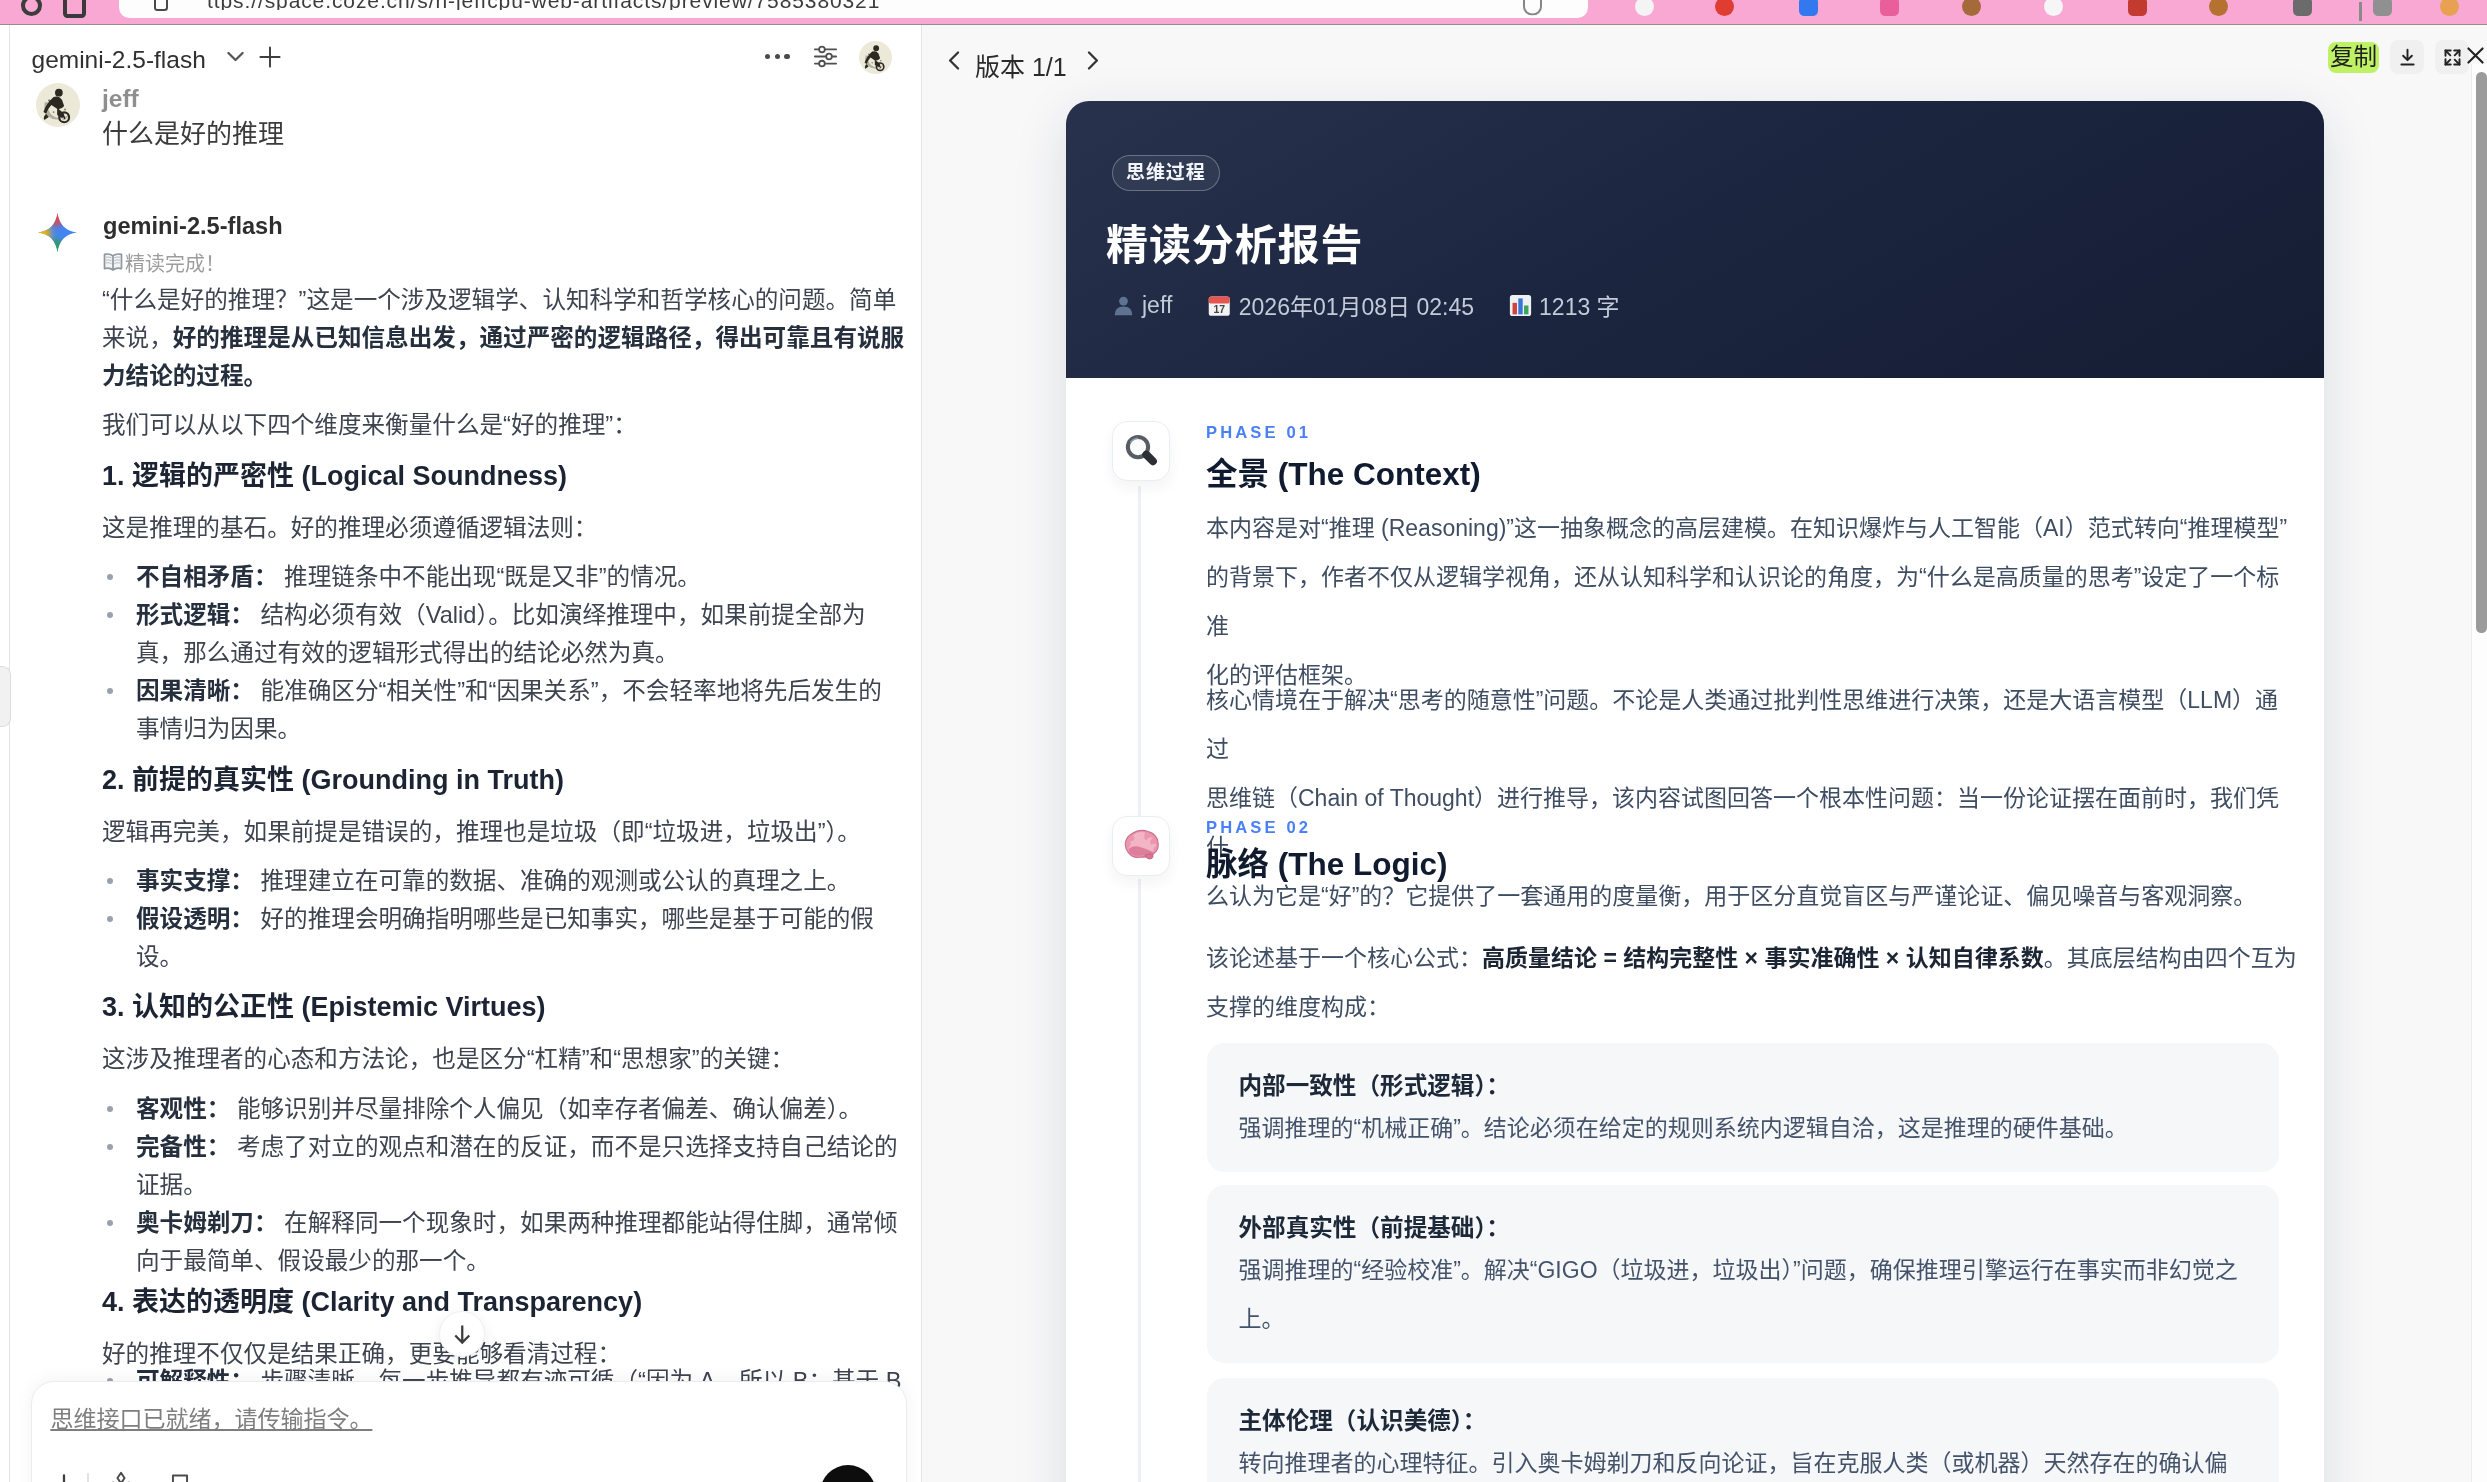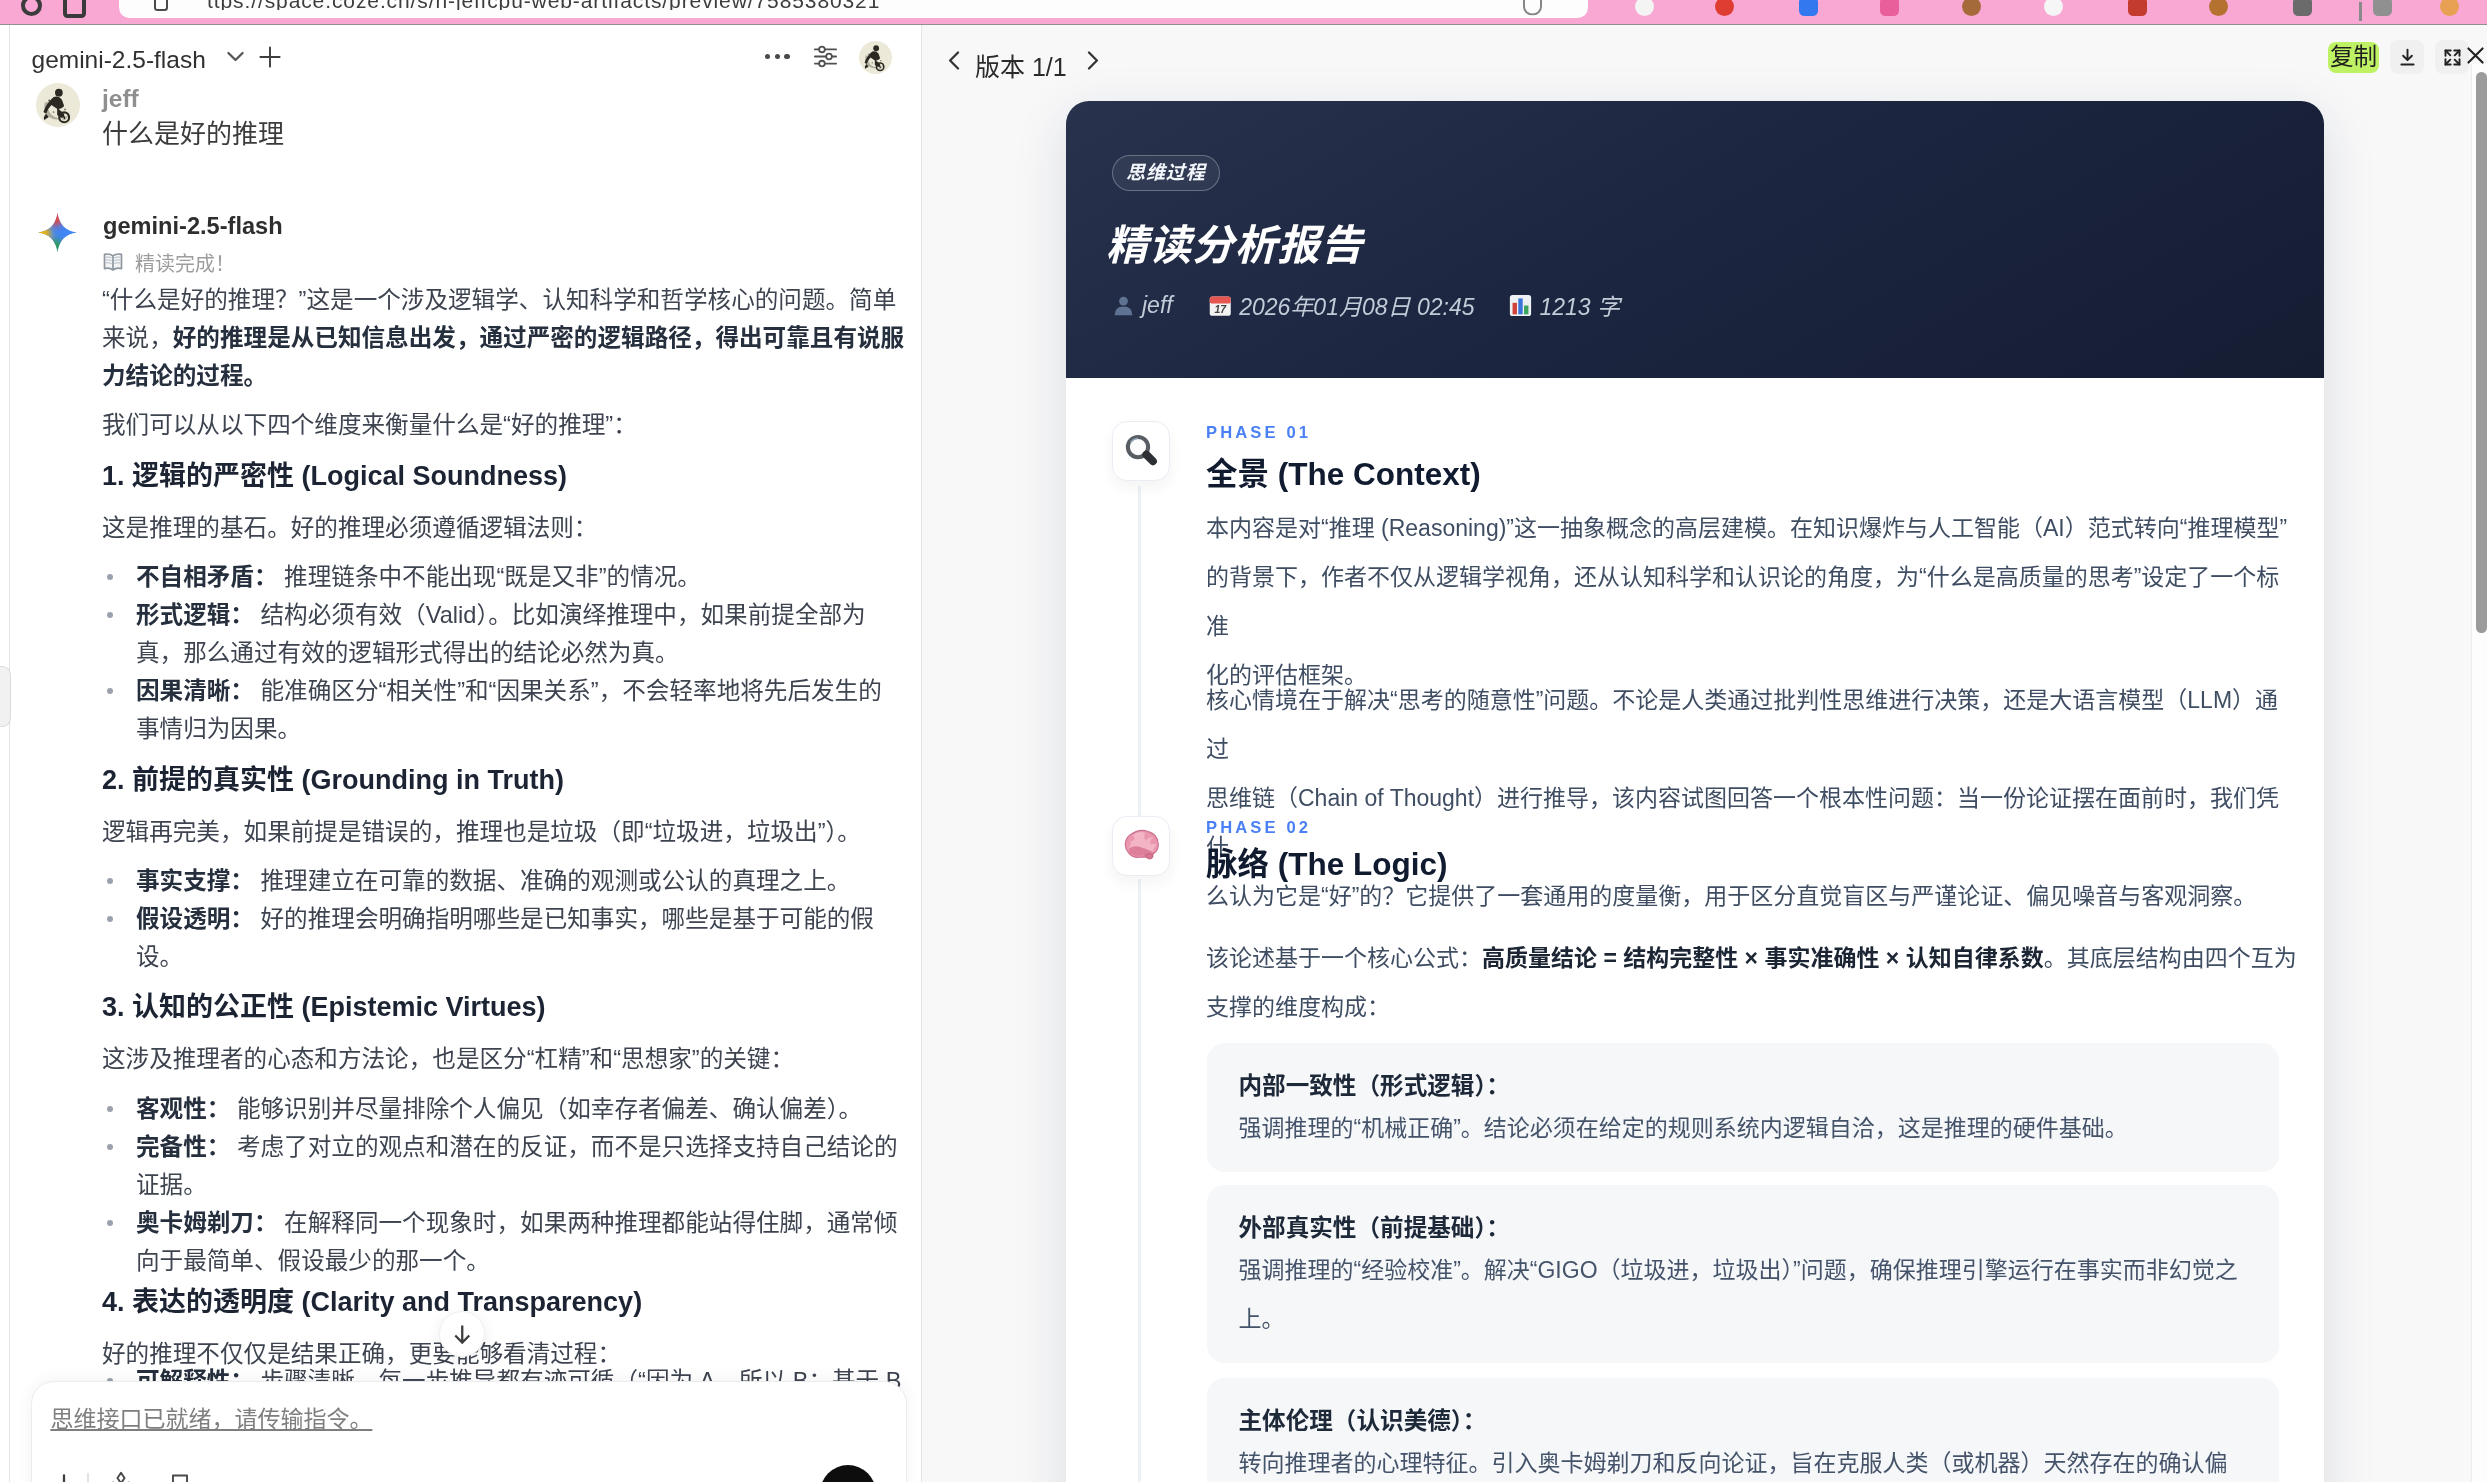--- a/index.html
+++ b/index.html
@@ -22,21 +22,21 @@
   .md p { margin:0 0 11.4px 0; }
   .md h3 { font-size:27px; line-height:40px; font-weight:700; color:#1c2433; margin:0 0 13px 0; }
   .md ul { list-style:none; margin:0 0 11.4px 0; }
   .md li { position:relative; padding-left:34px; margin:0; }
   .md li::before { content:""; position:absolute; left:5.3px; top:15.8px; width:6.1px; height:6.1px; border-radius:50%; background:#9aa1ac; }
   .md strong, .md b { color:#262f3d; font-weight:700; }
 
   
   .right { position:absolute; left:922px; top:25px; width:1565px; height:1457px; background:#f8f8f9; overflow:hidden; }
   .card { position:absolute; left:144px; top:76px; width:1258px; height:1575px; background:#fff; border-radius:23px; box-shadow:0 15.8px 53px rgba(25,35,60,0.13); }
-  .card-head { position:absolute; left:0; top:0; width:1258px; height:277px; border-radius:23px 23px 0 0; background:linear-gradient(150deg,#28324d 0%, #1c2640 45%, #151d33 100%);font-style:italic; }
+  .card-head { position:absolute; left:0; top:0; width:1258px; height:277px; border-radius:23px 23px 0 0; background:linear-gradient(150deg,#28324d 0%, #1c2640 45%, #151d33 100%); }
   .pill { position:absolute; left:46px; top:54px; height:36px; padding:0 13px; border:1.8px solid rgba(255,255,255,0.28); border-radius:18.4px; background:rgba(255,255,255,0.06); color:#f2f5fa; font-size:19px; font-weight:700; line-height:33px; letter-spacing:0.9px; }
   .card-title { position:absolute; left:40px; top:110px; color:#fff; font-size:42px; font-weight:700; letter-spacing:0.9px; }
   .meta { position:absolute; left:46px; top:187px; display:flex; align-items:center; font-size:23px; color:#c3cbd8; }
   .phase-label { font-size:16.6px; font-weight:700; letter-spacing:3.1px; color:#4a80f5; }
   .phase-head { font-size:31.5px; font-weight:700; color:#101b30; }
   .card-p { font-size:23px; line-height:49px; color:#3f4d63; width:1094px; left:140px; }
   .gbox { position:absolute; left:141px; width:1072px; background:#f5f7f9; border-radius:17.5px; padding:26px 31.5px 19px 31.5px; }
   .gbox .t { font-size:23.6px; font-weight:700; color:#1d2839; line-height:35px; }
   .gbox .b { font-size:23px; color:#45536a; line-height:49px; }
   .iconbox { position:absolute; left:46px; width:58px; height:60px; background:#fff; border:1.8px solid #e9edf4; border-radius:15px; box-shadow:0 7px 14px rgba(30,40,60,0.05); display:flex; align-items:center; justify-content:center; }
@@ -144,21 +144,21 @@
       <g clip-path="url(#sc)">
         <rect x="0" y="0" width="44" height="44" fill="#4285f4"></rect>
         <g filter="url(#bb)">
           <ellipse cx="20.5" cy="4" rx="8" ry="11" fill="#e8443b"></ellipse>
           <ellipse cx="4" cy="23" rx="11" ry="8" fill="#f5b700"></ellipse>
           <ellipse cx="19.5" cy="41" rx="9" ry="12" fill="#2f9e4f"></ellipse>
         </g>
       </g>
     </svg>
     <div class="abs" style="left:103px;top:188px;font-size:23.6px;font-weight:700;color:#2e2e2e;">gemini-2.5-flash</div>
-    <div class="abs" style="left:102px;top:223px;display:flex;align-items:center;gap:11px;font-size:20px;color:#9d9d9d;">
+    <div class="abs" style="left:102px;top:223px;display:flex;align-items:center;gap:1px;font-size:20px;color:#9d9d9d;">
       <svg width="22" height="18.4" viewBox="0 0 30 26">
           <path d="M15 4 C12 1.5 7 1 3 2 V22 C7 21 12 21.5 15 24 C18 21.5 23 21 27 22 V2 C23 1 18 1.5 15 4 Z M15 4 V24" fill="#f2f4f6" stroke="#8e979f" stroke-width="2.4" stroke-linejoin="round"></path>
           <path d="M5 6 Q10 5 13 7 M5 10 Q10 9 13 11 M5 14 Q10 13 13 15 M17 7 Q20 5 25 6 M17 11 Q20 9 25 10 M17 15 Q20 13 25 14" fill="none" stroke="#aab2ba" stroke-width="1.2"></path>
         </svg>
       <span>精读完成！</span>
     </div>
 
     <div class="msg-col md" style="top:256px;">
       <p>“什么是好的推理？”这是一个涉及逻辑学、认知科学和哲学核心的问题。简单<br>来说，<strong>好的推理是从已知信息出发，通过严密的逻辑路径，得出可靠且有说服<br>力结论的过程。</strong></p>
       <p>我们可以从以下四个维度来衡量什么是“好的推理”：</p>

